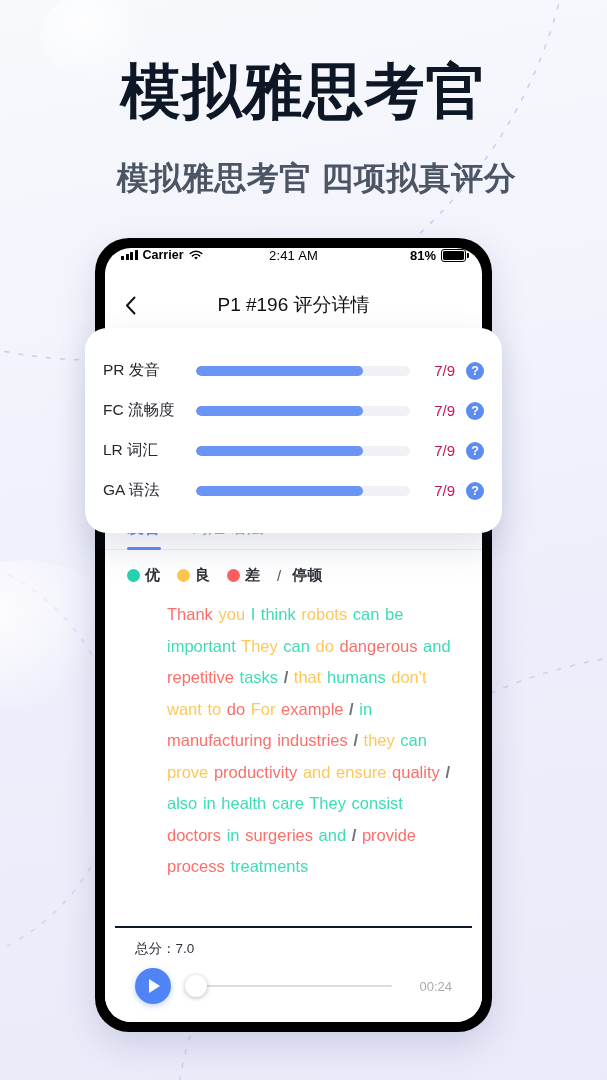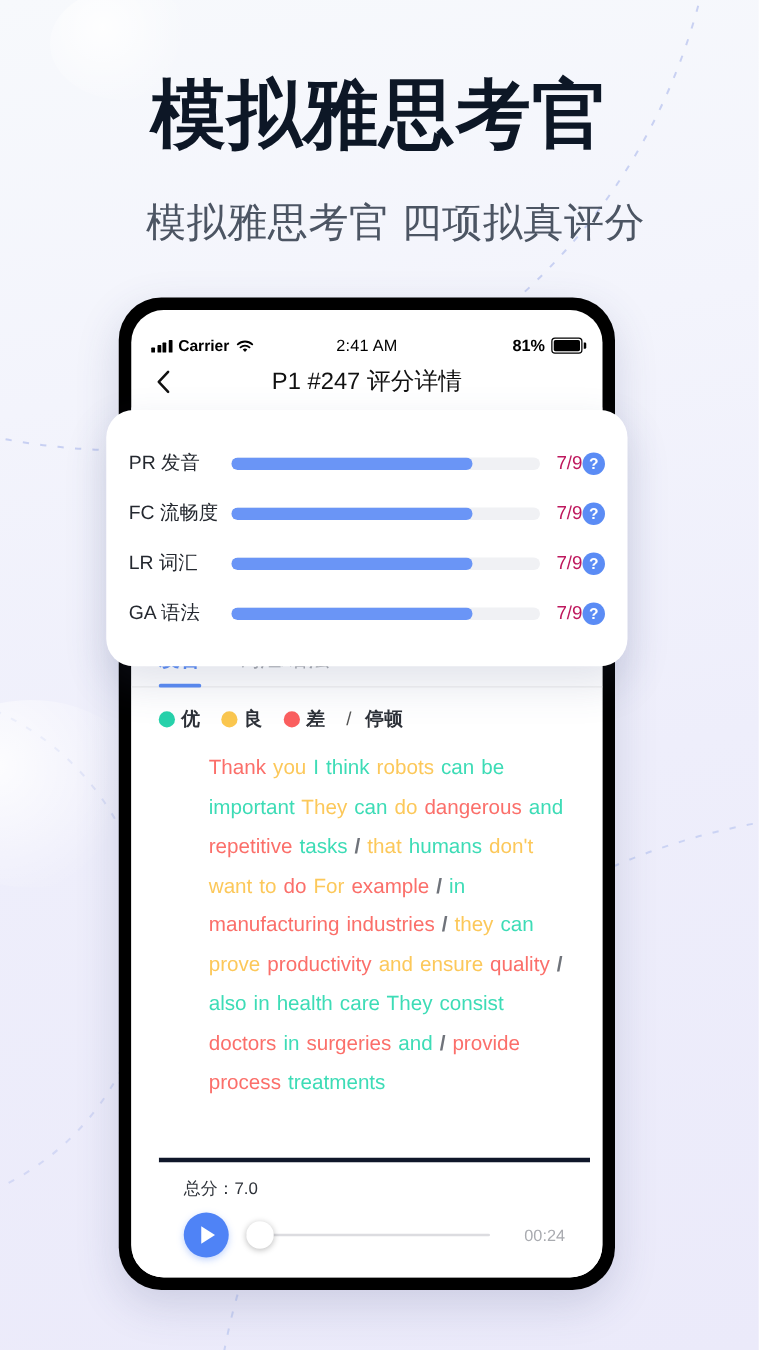--- a/index.html
+++ b/index.html
@@ -12,31 +12,31 @@
   
   .deco{position:absolute;inset:0;pointer-events:none;}
   .blob{position:absolute;border-radius:50%;
         background:radial-gradient(circle at 35% 35%,rgba(255,255,255,.85),rgba(255,255,255,0) 70%);}
 
   
   .headline{position:absolute;left:0;right:0;top:62px;text-align:center;
             font-size:60px;line-height:1;font-weight:700;color:#0d1726;
             letter-spacing:1px;}
   .subhead{position:absolute;left:0;right:0;top:162px;text-align:center;
-           font-size:32px;line-height:1;font-weight:400;color:#4c5563;
+           font-size:32px;line-height:1;font-weight:700;color:#4c5563;
            letter-spacing:.5px;padding-left:26px;}
 
   
   .phone{position:absolute;left:95px;top:238px;width:397px;height:794px;
          background:#000;border-radius:34px;box-shadow:0 12px 34px rgba(60,70,120,.18);}
   .screen{position:absolute;left:10px;top:10px;right:10px;bottom:10px;
           background:#fff;border-radius:26px;overflow:hidden;}
 
   
-  .statusbar{height:36px;display:flex;align-items:flex-end;
+  .statusbar{height:36px;display:flex;align-items:flex-start;
              padding:0 16px;font-size:13px;color:#000;font-weight:600;}
   .sb-left{display:flex;align-items:center;gap:5px;flex:1;}
   .sb-mid{flex:0 0 auto;font-weight:500;letter-spacing:.2px;}
   .sb-right{display:flex;align-items:center;gap:5px;flex:1;justify-content:flex-end;}
   .bars{display:inline-flex;align-items:flex-end;gap:1.5px;height:10px;}
   .bars i{display:block;width:3px;background:#000;border-radius:.5px;}
   .bars i:nth-child(1){height:4px;}
   .bars i:nth-child(2){height:6px;}
   .bars i:nth-child(3){height:8px;}
   .bars i:nth-child(4){height:10px;}
@@ -70,22 +70,22 @@
   .legend .grp{display:flex;align-items:center;gap:5px;margin-right:10px;}
   .legend .slash{color:#555;font-weight:500;margin-right:4px;}
   .hint{padding:6px 22px 0;font-size:11.5px;color:#b4b6bb;}
 
   
   .transcript{padding:14px 22px 0;font-size:16.5px;line-height:31.5px;word-spacing:1px;margin-left:40px;}
   .transcript span{cursor:pointer;}
   .sep{color:#6f737a;font-weight:600;}
 
   
-  .player{position:absolute;left:22px;right:10px;bottom:10px;height:86px;background:#fff;
-          border-top:4px solid #0f172a;border-radius:0 0 26px 26px;padding:12px 20px 0;box-sizing:border-box;}
+  .player{position:absolute;left:10px;right:10px;bottom:10px;height:86px;background:#fff;
+          border-top:2px solid #0f172a;border-radius:0 0 26px 26px;padding:12px 20px 0;box-sizing:border-box;}
   .player-score{font-size:13.5px;color:#2f333a;}
   .player-row{display:flex;align-items:center;gap:14px;margin-top:10px;}
   .play-btn{width:36px;height:36px;border-radius:50%;background:#4f83f6;flex:0 0 auto;
             display:flex;align-items:center;justify-content:center;cursor:pointer;
             box-shadow:0 2px 6px rgba(79,131,246,.35);}
   .play-tri{width:0;height:0;border-left:11px solid #fff;border-top:7px solid transparent;
             border-bottom:7px solid transparent;margin-left:3px;}
   .slider{flex:1;position:relative;height:22px;display:flex;align-items:center;cursor:pointer;}
   .slider-track{position:absolute;left:0;right:0;height:2px;background:#dcdce0;border-radius:2px;}
   .slider-knob{position:relative;width:22px;height:22px;border-radius:50%;background:#fff;
@@ -94,21 +94,21 @@
 
   
   .scorecard{position:absolute;left:85px;top:328px;width:417px;height:205px;background:#fff;
              border-radius:22px;box-shadow:0 14px 34px rgba(70,80,130,.16);
              display:flex;align-items:center;box-sizing:border-box;padding:10px 0;}
   .overall{width:104px;flex:0 0 auto;text-align:center;
            border-right:1px solid #eeeff2;box-sizing:border-box;}
   .overall .val{font-size:33px;font-weight:700;color:#14181f;line-height:1;}
   .overall .lbl{font-size:14px;color:#5a5f68;margin-top:11px;}
   .rows{flex:1;padding:0 18px 0 18px;box-sizing:border-box;}
-  .srow{display:flex;align-items:center;height:40px;}
+  .srow{display:flex;align-items:center;height:40px;gap:11px;}
   .srow .name{width:82px;flex:0 0 auto;font-size:15.5px;color:#24282f;white-space:nowrap;}
   .bar{flex:1;height:10px;background:#f0f1f4;border-radius:6px;overflow:hidden;}
   .bar i{display:block;height:100%;background:#6a95f6;border-radius:6px;}
   .srow .sc{width:34px;flex:0 0 auto;font-size:15px;color:#be185d;text-align:right;}
   .qmark{width:18px;height:18px;border-radius:50%;background:#5b8cf5;color:#fff;
          font-size:12.5px;font-weight:700;display:flex;align-items:center;justify-content:center;
          flex:0 0 auto;cursor:pointer;}
 </style>
 </head>
 <body>
@@ -152,21 +152,21 @@
           </span>
       </div>
     </div>
 
     <div class="navbar">
       <div class="nav-back">
         <svg width="11" height="19" viewBox="0 0 11 19">
           <path d="M9.5 1.5 2 9.5l7.5 8" stroke="#111" stroke-width="2" fill="none" stroke-linecap="round" stroke-linejoin="round"></path>
         </svg>
       </div>
-      <div class="nav-title">P1 #247 评分详情</div>
+      <div class="nav-title">P1 #196 评分详情</div>
     </div>
 
     <div class="content">
 
       <div class="tabs">
         <div class="tab active">发音</div>
         <div class="tab">词汇/语法</div>
       </div>
 
       <div class="legend">

